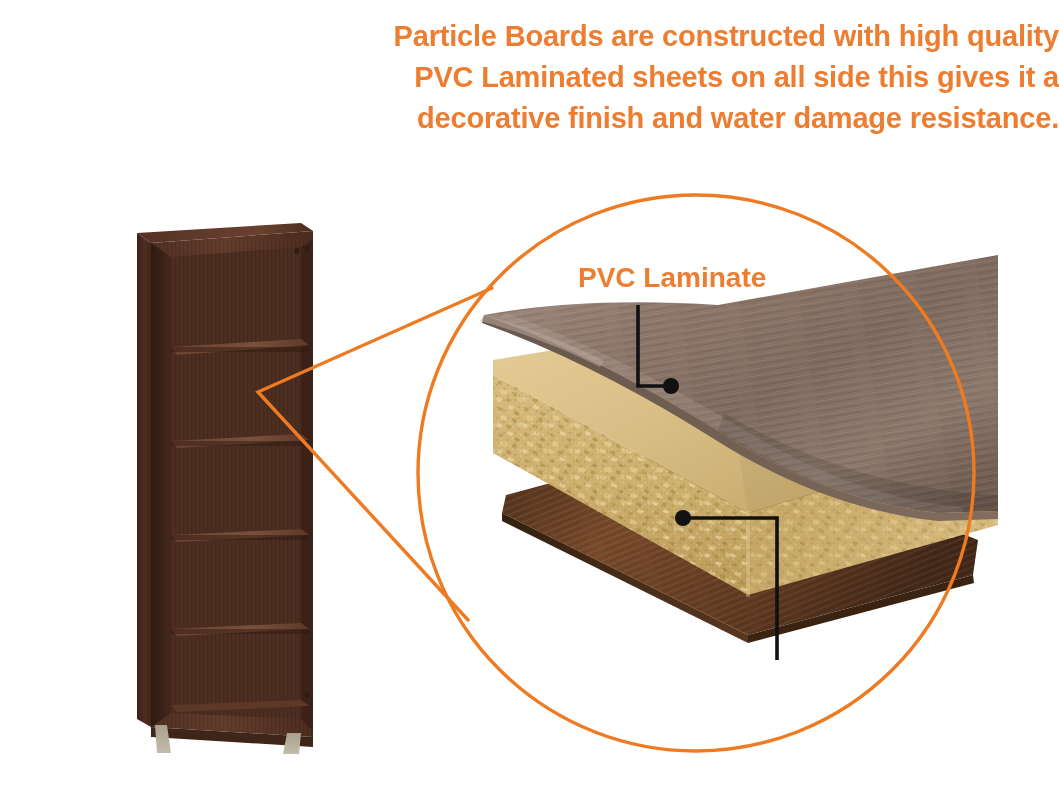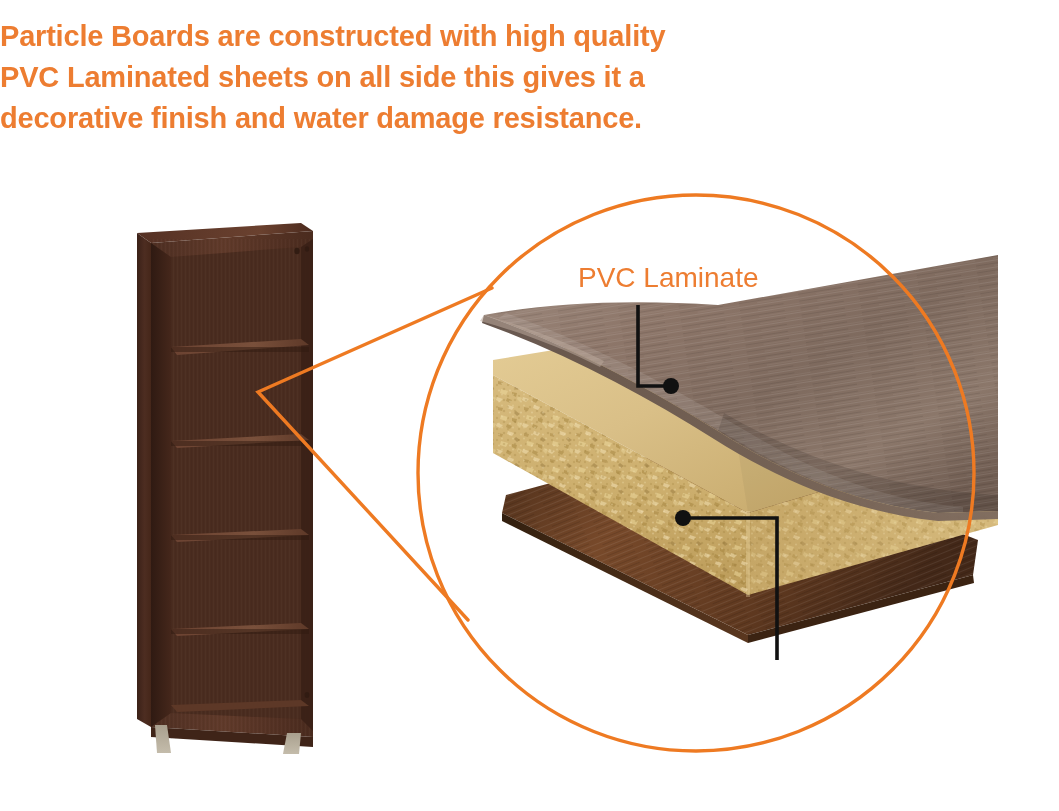--- a/index.html
+++ b/index.html
@@ -10,21 +10,21 @@
     overflow:hidden;
     position:relative;
   }
   #stage{position:relative;width:1059px;height:811px;overflow:hidden;background:#fff;}
 
   
   .headline{
     position:absolute;
     left:0;top:16px;
     width:1059px;
-    text-align:left;
+    text-align:right;
     color:#ED7D31;
     font-weight:bold;
     font-size:29px;
     line-height:41px;
     letter-spacing:-0.2px;
     font-family:"Liberation Sans", sans-serif;
     white-space:pre-line;
   }
 
   
@@ -34,21 +34,21 @@
   
   .magnifier{position:absolute;left:0;top:0;width:1059px;height:811px;pointer-events:none;}
 
   
   .sample{position:absolute;left:418px;top:195px;width:580px;height:560px;}
 
   
   .lbl{
     position:absolute;
     color:#ED7D31;
-    font-weight:normal;
+    font-weight:bold;
     font-family:"Liberation Sans", sans-serif;
     white-space:nowrap;
   }
   .lbl-pvc{left:578px;top:262px;font-size:28px;}
   .lbl-pb{left:590px;top:662px;font-size:28px;}
 </style>
 </head>
 <body>
 
 <div id="stage">

